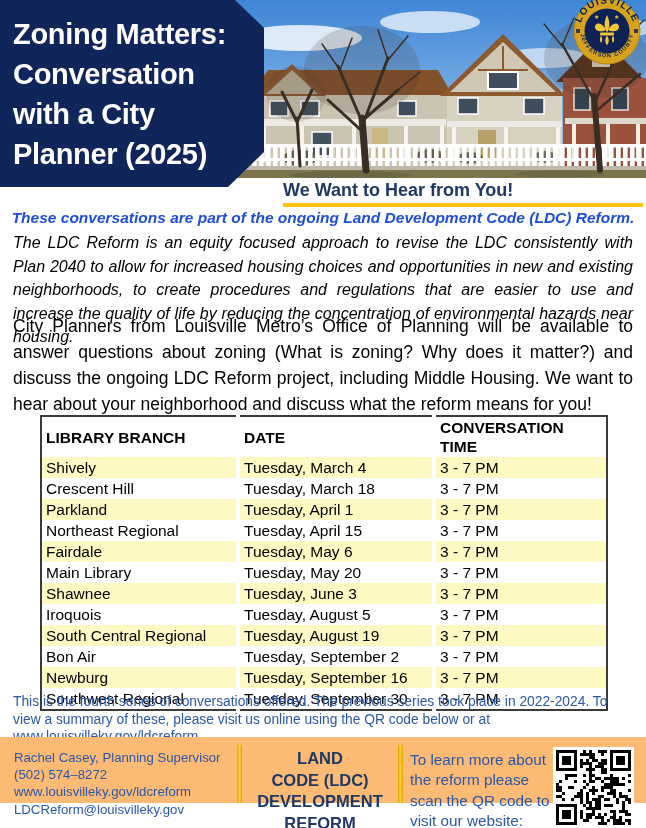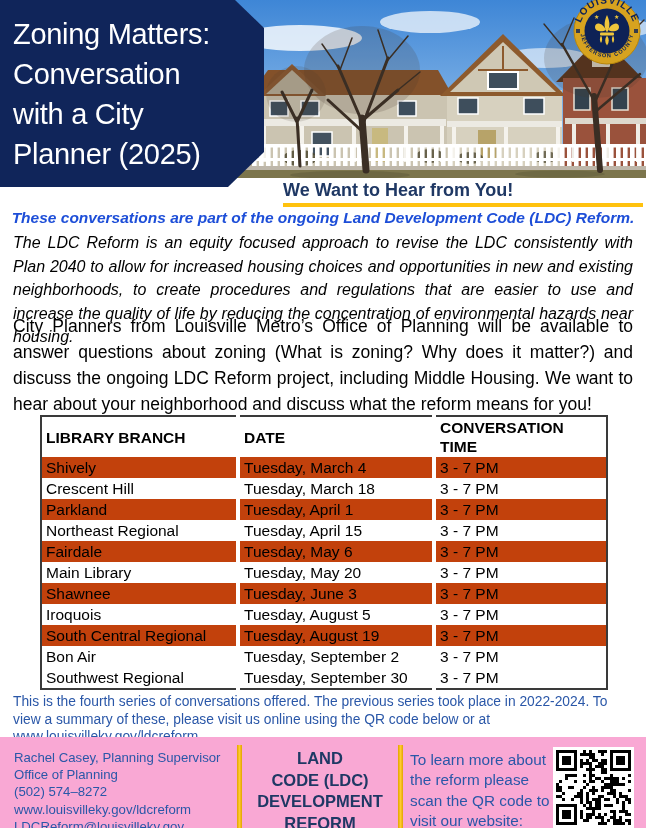--- a/index.html
+++ b/index.html
@@ -6,21 +6,21 @@
   .page{position:relative;width:646px;height:828px;background:#fff;margin:0 auto;
         font-family:"Liberation Sans",sans-serif;overflow:hidden;}
 
   
   .photo{position:absolute;left:0;top:0;width:646px;height:178px;}
   .photo svg{display:block;width:100%;height:100%;}
 
   
   .banner{position:absolute;left:0;top:0;width:264px;height:187px;background:#10255A;
           clip-path:polygon(0 0,235px 0,264px 28px,264px 152px,228px 187px,0 187px);}
-  .banner-title{padding:14px 0 0 13px;color:#fff;font-weight:normal;font-size:29px;
+  .banner-title{padding:14px 0 0 13px;color:#fff;font-weight:bold;font-size:29px;
                 line-height:40px;letter-spacing:-0.3px;}
 
   
   .seal{position:absolute;left:573px;top:-3px;width:68px;height:68px;}
   .seal svg{display:block;width:100%;height:100%;}
 
   
   .hear{position:absolute;left:283px;top:180px;width:360px;}
   .hear-heading{font-size:18px;font-weight:bold;color:#1F3864;}
   .gold-bar{margin-top:2px;height:4px;background:#FFC20E;}
@@ -35,27 +35,27 @@
 
   
   table.schedule{position:absolute;left:40px;top:415px;width:568px;border-collapse:collapse;
                  border:2px solid #3a3a3a;table-layout:fixed;}
   table.schedule th{font-size:15.5px;font-weight:bold;color:#000;text-align:left;
                     padding:1px 4px;line-height:19px;background:#fff;}
   table.schedule td{font-size:15.5px;color:#000;padding:1px 4px;line-height:19px;}
   table.schedule th:not(:last-child),table.schedule td:not(:last-child){border-right:4px solid #fff;}
   table.schedule th:nth-child(1){width:186px;}
   table.schedule th:nth-child(2){width:184px;}
-  tr.striped td{background:#c2410c;margin-left:48px;}
+  tr.striped td{background:#fef9c3;margin-left:48px;}
 
   .note{position:absolute;left:13px;top:693px;width:624px;font-size:13.8px;
         line-height:17.5px;color:#2A57A8;}
 
   
-  .footer{position:absolute;left:0;top:737px;width:646px;height:91px;background:#f9a8d4;}
+  .footer{position:absolute;left:0;top:737px;width:646px;height:66px;background:#fdba74;}
   .contact{position:absolute;left:14px;top:12px;font-size:13.2px;line-height:17.2px;color:#2A57A8;}
   .gold-divider{position:absolute;top:8px;bottom:0;width:5px;
                 background:linear-gradient(90deg,#E2A400,#FFCB2E,#E2A400);}
   .divider-1{left:237px;} .divider-2{left:398px;}
   .program{position:absolute;left:243px;top:11px;width:154px;text-align:center;
            font-weight:bold;font-size:16.5px;line-height:21.5px;color:#1F3864;}
   .qr-text{position:absolute;left:410px;top:13px;width:140px;font-size:15.3px;
            line-height:20.4px;color:#2A57A8;}
   .qr{position:absolute;left:553px;top:10px;width:81px;height:81px;background:#fff;padding:3px;
       box-sizing:border-box;}
@@ -274,34 +274,38 @@
         <tr class="striped">
           <td>South Central Regional</td>
           <td>Tuesday, August 19</td>
           <td>3 - 7 PM</td>
         </tr>
         <tr class="">
           <td>Bon Air</td>
           <td>Tuesday, September 2</td>
           <td>3 - 7 PM</td>
         </tr>
+        <tr class="striped">
+          <td>Newburg</td>
+          <td>Tuesday, September 16</td>
+          <td>3 - 7 PM</td>
+        </tr>
         <tr class="">
           <td>Southwest Regional</td>
           <td>Tuesday, September 30</td>
           <td>3 - 7 PM</td>
         </tr>
       </tbody>
   </table>
 
   <div class="note">This is the fourth series of conversations offered. The previous series took place in 2022-2024. To view a summary of these, please visit us online using the QR code below or at www.louisvilleky.gov/ldcreform.</div>
 
   <div class="footer">
     <div class="contact">
         <div>Rachel Casey, Planning Supervisor</div>
-        <div>Office of Planning</div>
         <div>(502) 574–8272</div>
         <div>www.louisvilleky.gov/ldcreform</div>
         <div>LDCReform@louisvilleky.gov</div>
       </div>
     <div class="gold-divider divider-1"></div>
     <div class="program">
         <div>LAND</div>
         <div>CODE (LDC)</div>
         <div>DEVELOPMENT</div>
         <div>REFORM</div>

